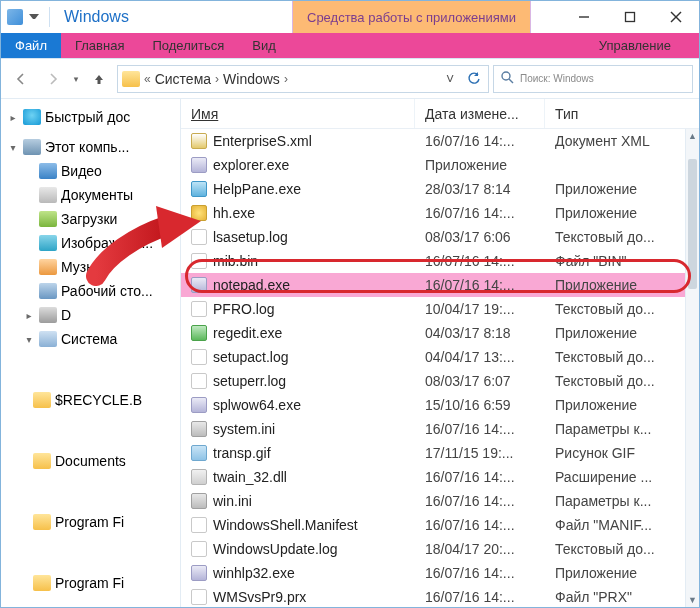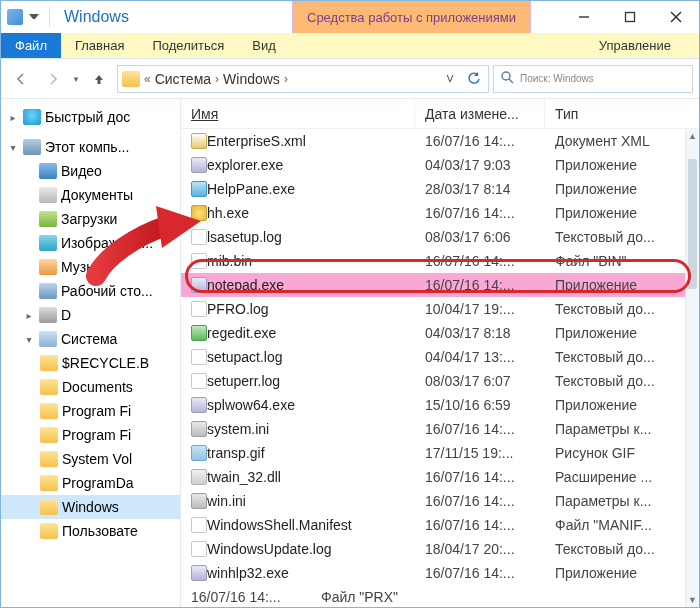--- a/index.html
+++ b/index.html
@@ -14,21 +14,21 @@
   .titlebar .left .dropbtn { width: 10px; height: 10px; border-left: 4px solid transparent; border-right: 4px solid transparent; border-top: 5px solid #555; margin-top: 4px; }
   .titlebar .left .sep { width: 1px; height: 20px; background: #cfe1f2; margin: 0 4px; }
   .title-text { color: #1e70c7; font-size: 16px; margin-left: 4px; }
   .titlebar .context-tab { position: absolute; left: 291px; top: 0; height: 32px; padding: 0 14px; background: #fdba74; color: #7b3d8e; font-size: 13px; display: flex; align-items: center; border-left: 1px solid #d9b6e4; border-right: 1px solid #d9b6e4; }
   .titlebar .controls { margin-left: auto; display: flex; height: 100%; }
   .titlebar .controls .btn { width: 46px; height: 100%; display: flex; align-items: center; justify-content: center; color: #444; }
   .titlebar .controls .btn.close { background: #fff; }
   .titlebar .controls .btn svg { width: 12px; height: 12px; }
 
   
-  .ribbon { height: 26px; background: #fef9c3; border-bottom: 1px solid #d7e5f2; display: flex; align-items: stretch; font-size: 13px; position: relative; }
+  .ribbon { height: 26px; background: #ec4899; border-bottom: 1px solid #d7e5f2; display: flex; align-items: stretch; font-size: 13px; position: relative; }
   .ribbon .tab { padding: 0 14px; display: flex; align-items: center; color: #333; cursor: pointer; }
   .ribbon .tab.file { background: #1a79d4; color: #fff; }
   .ribbon .tab.context { margin-left: auto; padding: 0 28px; }
 
   
   .addressbar { height: 40px; border-bottom: 1px solid #e3ecf4; display: flex; align-items: center; padding: 0 6px; gap: 4px; background: #fff; }
   .navbtn { width: 28px; height: 28px; display: flex; align-items: center; justify-content: center; border-radius: 3px; color: #777; }
   .navbtn.enabled { color: #444; }
   .navbtn svg { width: 14px; height: 14px; }
   .navsep { width: 10px; height: 10px; display: flex; align-items: center; justify-content: center; color: #666; font-size: 9px; }
@@ -56,34 +56,34 @@
   .ico-video { background: linear-gradient(#8cbce8,#3a82c6); }
   .ico-doc { background: linear-gradient(#e8e8e8,#b9b9b9); }
   .ico-dl { background: linear-gradient(#bfe489,#7ab53d); }
   .ico-img { background: linear-gradient(#88d5ea,#2ea4c6); }
   .ico-music { background: linear-gradient(#ffd4a0,#eb983f); }
   .ico-desk { background: linear-gradient(#bcd4ea,#6a97c2); }
   .ico-drive { background: linear-gradient(#dcdcdc,#9c9c9c); }
   .ico-sys { background: linear-gradient(#cfe1f2,#8ab0d5); }
   .ico-folder { background: linear-gradient(#ffe59a,#f6c04a); }
   .sidebar .indent1 { padding-left: 22px; }
-  .sidebar .indent2 { padding-left: 23px; }
+  .sidebar .indent2 { padding-left: 16px; margin-top: 37px; }
 
   
   .filepane { flex: 1; display: flex; flex-direction: column; overflow: hidden; position: relative; }
   .cols { height: 30px; display: flex; align-items: center; font-size: 14px; color: #333; border-bottom: 1px solid #e9eff5; padding-right: 14px; }
   .cols .col { padding: 0 10px; border-right: 1px solid #edf3f8; height: 100%; display: flex; align-items: center; overflow: hidden; white-space: nowrap; }
   .cols .col.name { flex: 0 0 234px; text-decoration: underline; }
   .cols .col.date { flex: 0 0 130px; }
   .cols .col.type { flex: 1; border-right: none; }
   .rows { flex: 1; overflow: hidden; position: relative; }
   .row { height: 24px; display: flex; align-items: center; font-size: 14px; color: #222; padding-right: 14px; }
   .row.selected { background: #f9a8d4; }
   .row .c { padding: 0 10px; overflow: hidden; white-space: nowrap; }
-  .row .c.name { flex: 0 0 234px; display: flex; align-items: center; }
+  .row .c.name { flex: 0 0 234px; display: flex; align-items: center; gap: 6px; }
   .row .c.date { flex: 0 0 130px; color: #444; }
   .row .c.type { flex: 1; color: #444; }
   .row .fico { width: 16px; height: 16px; border-radius: 2px; display: inline-block; }
   .fico-xml { background: linear-gradient(#fff,#e3c96c); border: 1px solid #c8ab4f; }
   .fico-exe { background: linear-gradient(#eaeaf6,#b4b4d8); border: 1px solid #9c9cc4; }
   .fico-help { background: linear-gradient(#bde3f6,#5fb2de); border: 1px solid #3f97c8; }
   .fico-hh { background: radial-gradient(circle,#ffe27a,#e6b43a); border: 1px solid #caa030; }
   .fico-log { background: #fff; border: 1px solid #c9c9c9; }
   .fico-bin { background: #fff; border: 1px solid #c9c9c9; }
   .fico-regedit { background: linear-gradient(#bfe9c0,#5cb85c); border: 1px solid #4aa24a; }
@@ -307,21 +307,20 @@
               <span>EnterpriseS.xml</span>
             </div>
             <div class="c date">16/07/16 14:...</div>
             <div class="c type">Документ XML</div>
           </div>
           <div class="row">
             <div class="c name">
               <span class="fico fico-exe"></span>
               <span>explorer.exe</span>
             </div>
-            <div class="c date">04/03/17 9:03</div>
             <div class="c type">Приложение</div>
           </div>
           <div class="row">
             <div class="c name">
               <span class="fico fico-help"></span>
               <span>HelpPane.exe</span>
             </div>
             <div class="c date">28/03/17 8:14</div>
             <div class="c type">Приложение</div>
           </div>
@@ -447,20 +446,24 @@
           </div>
           <div class="row">
             <div class="c name">
               <span class="fico fico-exe"></span>
               <span>winhlp32.exe</span>
             </div>
             <div class="c date">16/07/16 14:...</div>
             <div class="c type">Приложение</div>
           </div>
           <div class="row">
+            <div class="c name">
+              <span class="fico fico-prx"></span>
+              <span>WMSvsPr9.prx</span>
+            </div>
             <div class="c date">16/07/16 14:...</div>
             <div class="c type">Файл "PRX"</div>
           </div>
           <div class="scroll">
           <div class="ab up">▲</div>
           <div class="thumb"></div>
           <div class="ab dn">▼</div>
         </div>
       </div>
       <div class="hl-ring"></div>

